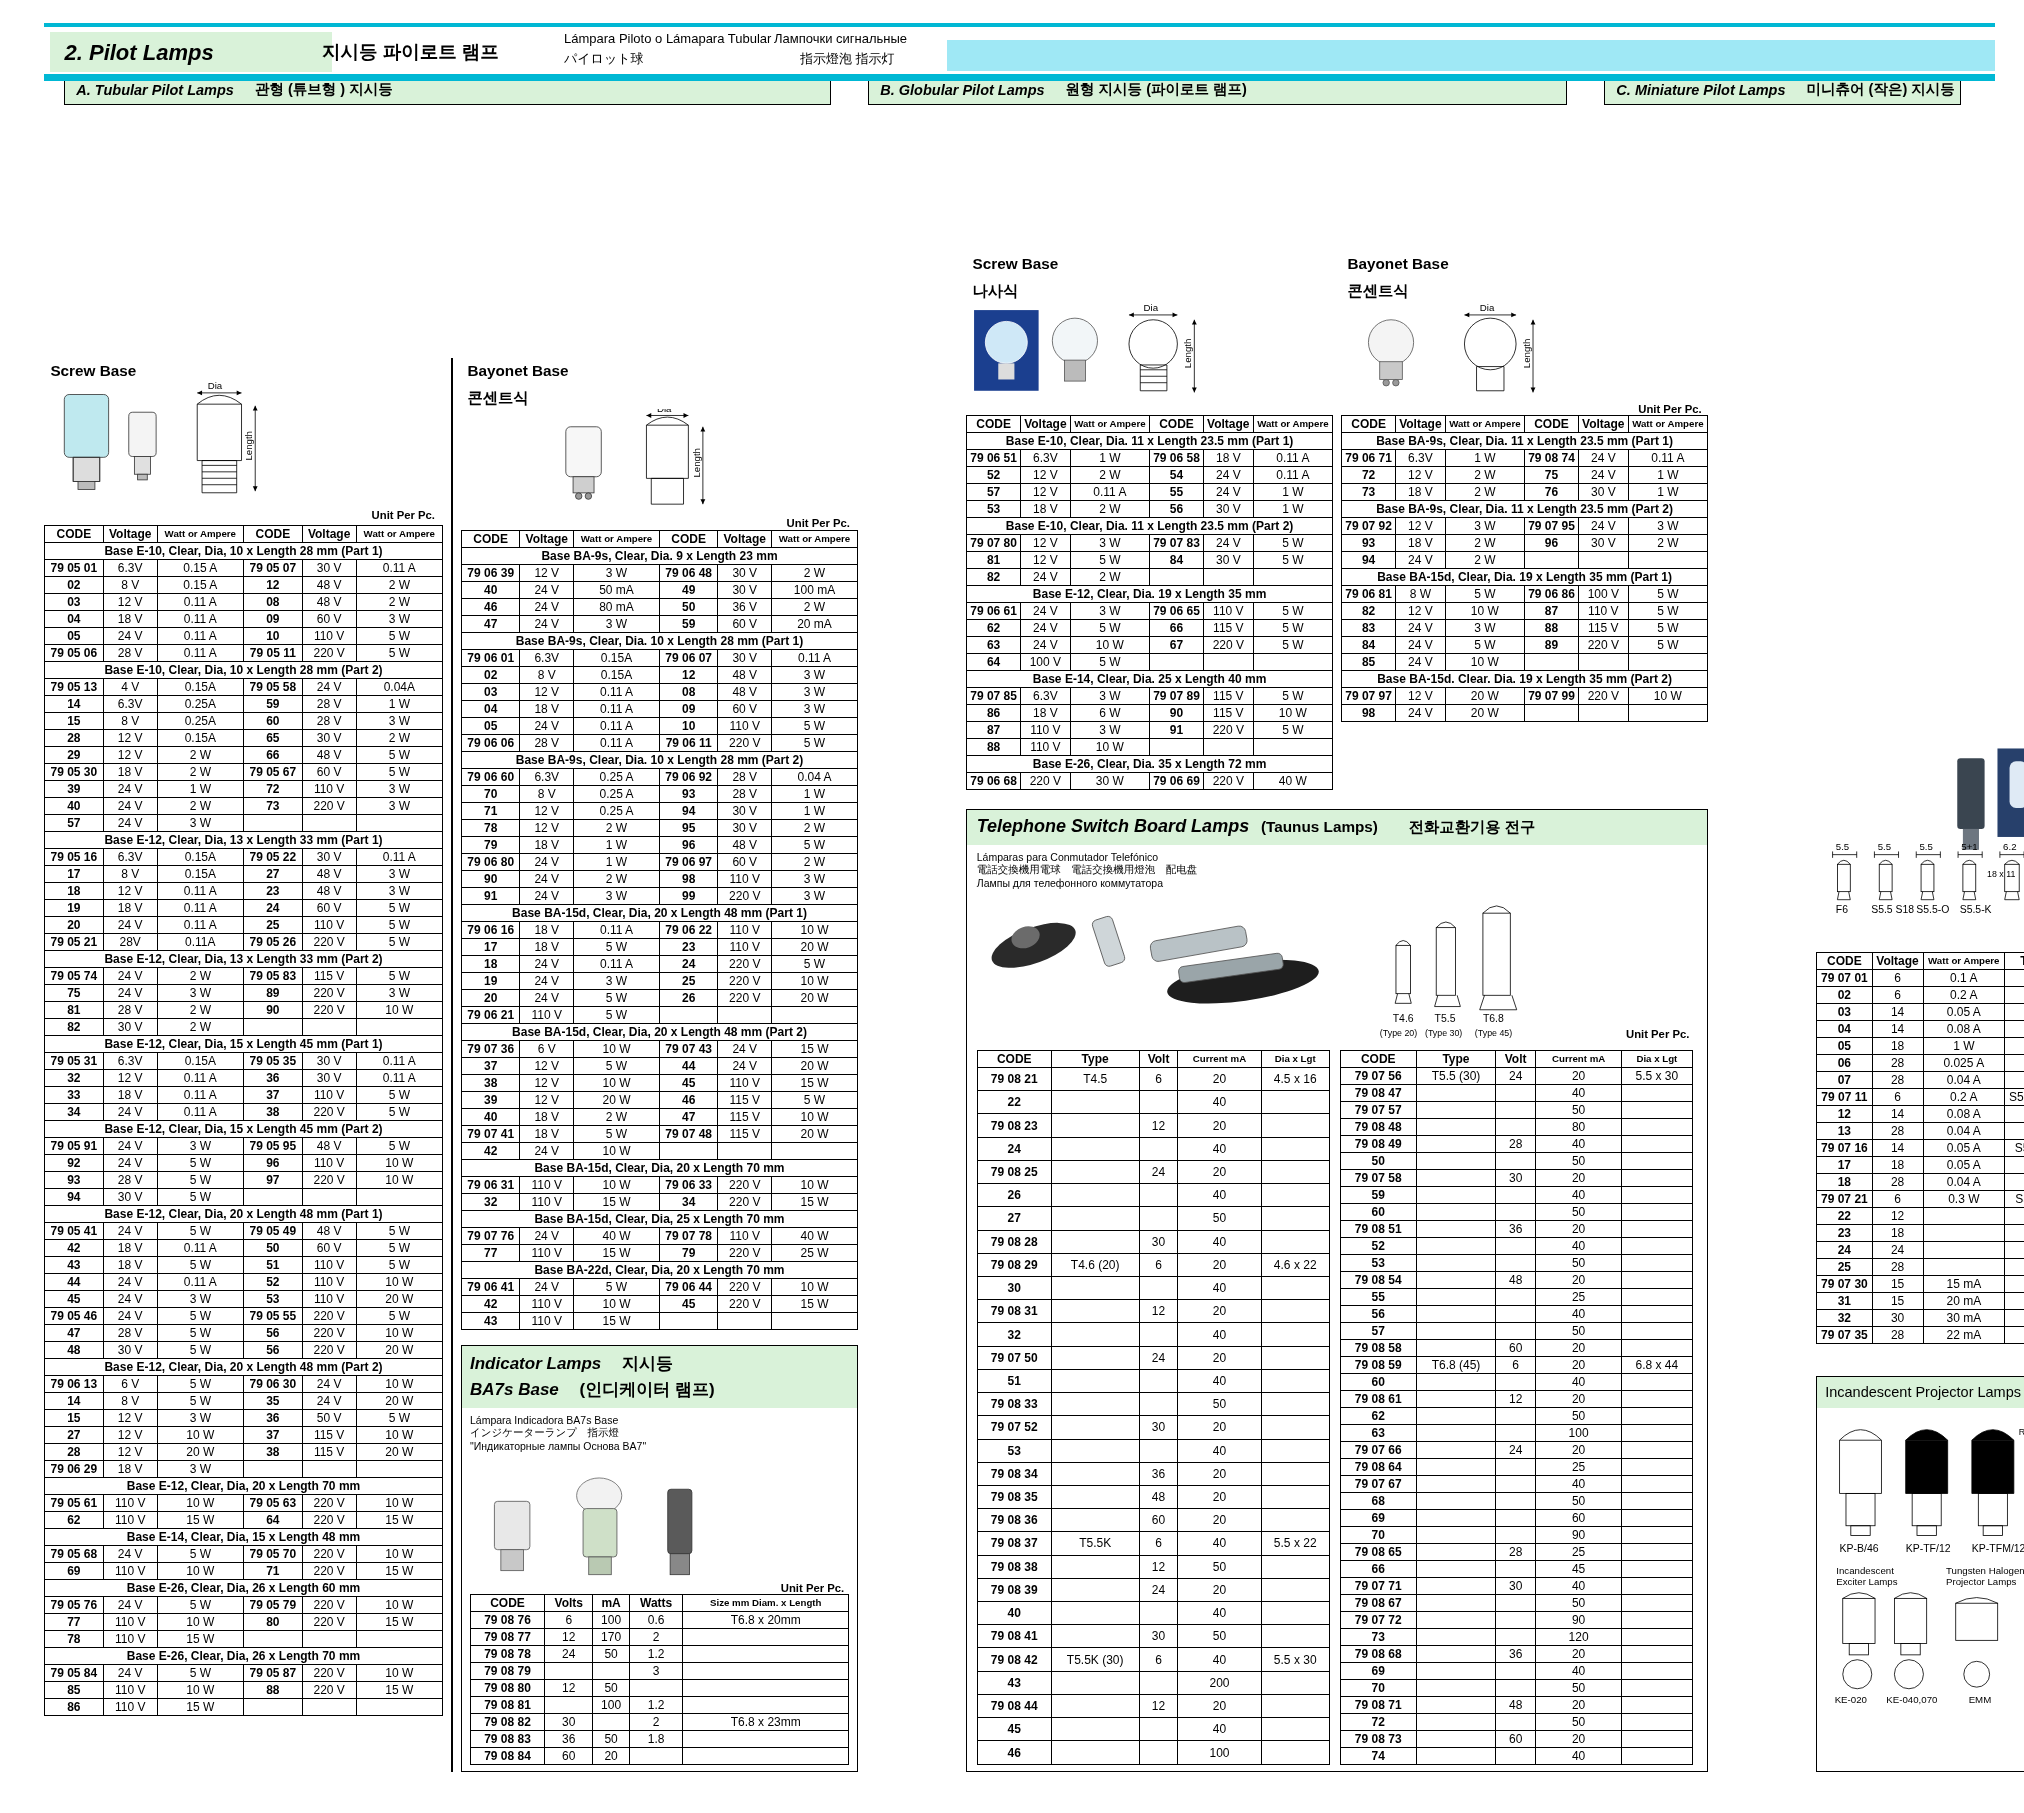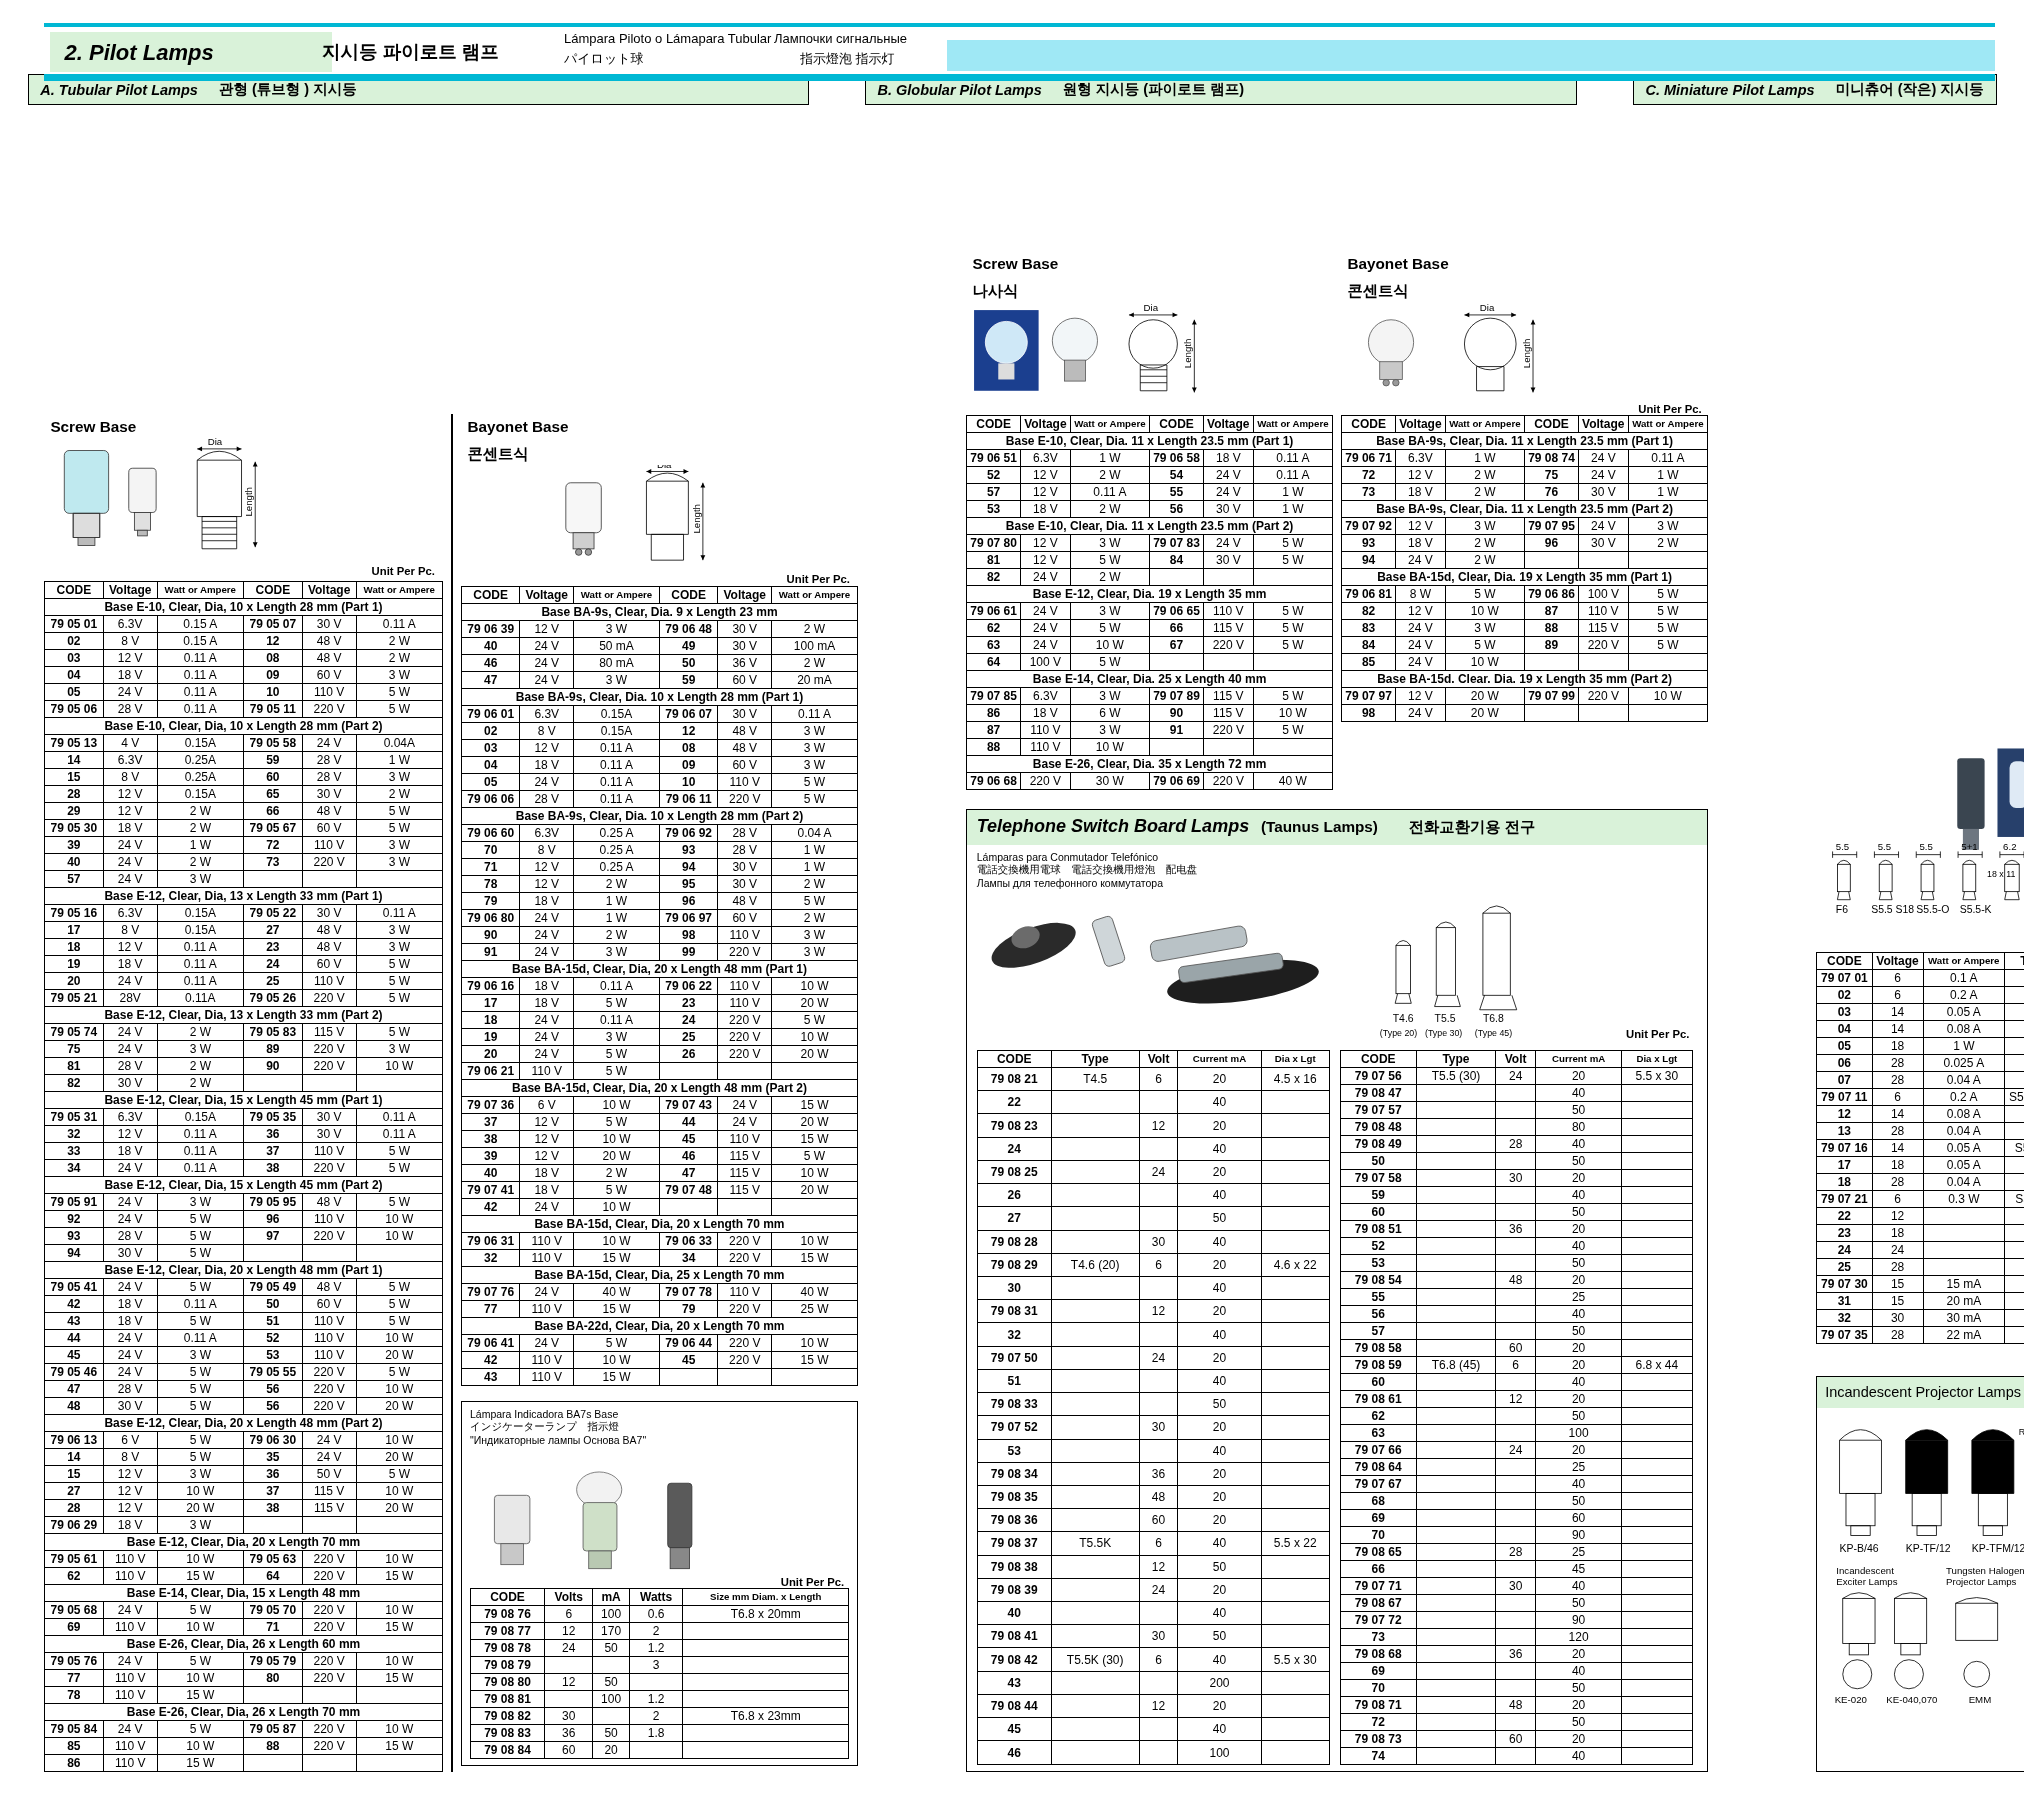--- a/index.html
+++ b/index.html
@@ -62,21 +62,21 @@
     <div class="hdr-blue"></div>
     <div class="hdr-title">2. Pilot Lamps</div>
     <div class="hdr-ko">지시등 파이로트 램프</div>
     <div class="hdr-sub1">Lámpara Piloto o Lámapara Tubular</div>
     <div class="hdr-sub4">Лампочки сигнальные</div>
     <div class="hdr-sub2">パイロット球</div>
     <div class="hdr-sub3">指示燈泡 指示灯</div>
     <div class="hdr-bar-bot"></div>
   </div>
 
-  <div style="display:flex; padding:0 28px; gap:17px;">
+  <div style="display:flex; padding:0 64px; gap:8px;">
     <div style="width:814px;">
       <div class="band">
         <b>A. Tubular Pilot Lamps</b>
         <span class="ko">관형 (튜브형 ) 지시등</span>
       </div>
     </div>
     <div style="width:22.6px;"></div>
     <div style="width:742px;">
       <div class="band">
         <b>B. Globular Pilot Lamps</b>
@@ -997,20 +997,30 @@
                   <td>110 V</td>
                   <td>15 W</td>
                   <td class="code"></td>
                   <td></td>
                   <td></td>
                 </tr>
               </tbody>
           </table>
 
           <div style="margin-top:14.5px; border:1.6px solid #000; padding:0;">
+            <div style="background:#d9f2d9; padding:6.4px 8px;">
+              <div style="font-style:italic; font-weight:bold; font-size:17px;">
+                <span>Indicator Lamps</span>
+                <span style="margin-left:16px; font-style:normal;">지시등</span>
+              </div>
+              <div style="font-style:italic; font-weight:bold; font-size:17px; margin-top:3.2px;">
+                <span>BA7s Base</span>
+                <span style="margin-left:16px; font-style:normal;">(인디케이터 램프)</span>
+              </div>
+            </div>
             <div style="padding:6.4px 8px;">
               <div class="small">Lámpara Indicadora BA7s Base</div>
               <div class="small">インジケーターランプ　指示燈</div>
               <div class="small">"Индикаторные лампы  Основа BA7"</div>
               <div style="position:relative; height:137px; margin-top:4.8px;">
                 <svg width="339" height="133" viewBox="0 0 420 165">
                   <rect x="30" y="55" width="44" height="60" rx="4" fill="#e8e8e8" stroke="#555"></rect>
                   <rect x="38" y="115" width="28" height="26" fill="#c8c8c8" stroke="#555"></rect>
                   <ellipse cx="160" cy="48" rx="28" ry="22" fill="#f2f2f2" stroke="#666"></ellipse>
                   <rect x="140" y="64" width="42" height="60" rx="4" fill="#cfe0c8" stroke="#555"></rect>

